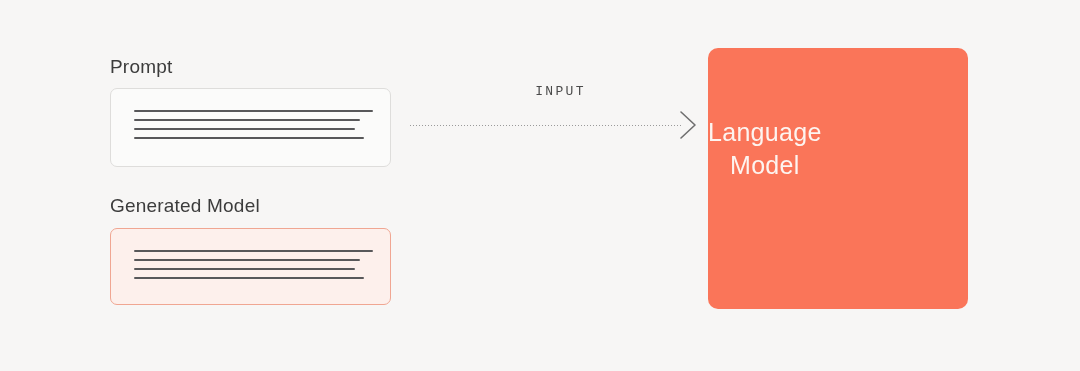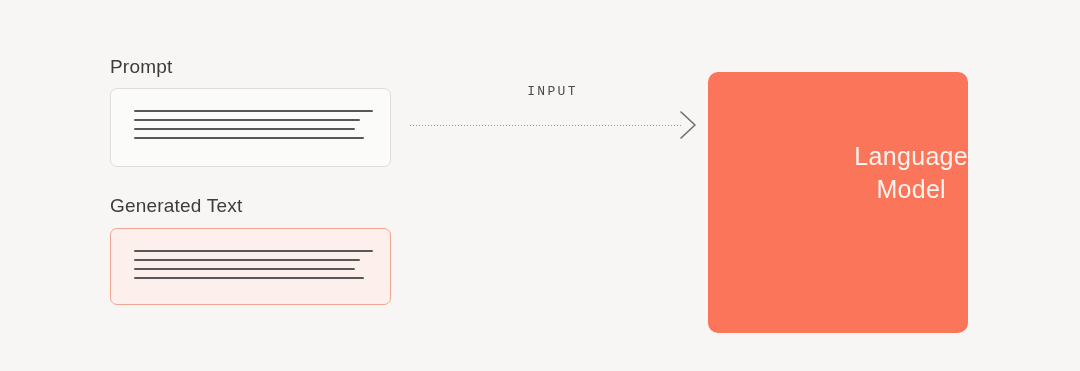--- a/index.html
+++ b/index.html
@@ -76,21 +76,21 @@
 
   
   .arrow-group {
     position: absolute;
   }
   .arrow-input  { left: 410px; top: 84px;  width: 285px; height: 48px; }
   .arrow-output { left: 405px; top: 228px; width: 290px; height: 48px; }
 
   .arrow-label {
     position: absolute;
-    left: 0;
+    left: 8px;
     top: 0;
     width: 100%;
     text-align: center;
     font-family: "Liberation Mono", monospace;
     font-size: 13px;
     letter-spacing: 2.3px;
     color: #4a4a4a;
     white-space: nowrap;
   }
 
@@ -114,28 +114,28 @@
     height: 30px;
     overflow: visible;
   }
   .arrow-head.right { right: -8px; }
   .arrow-head.left  { left: -6px; }
 
   
   .model-box {
     position: absolute;
     left: 708px;
-    top: 72px;
+    top: 48px;
     width: 260px;
     height: 261px;
     background: #fa7559;
     border-radius: 10px;
     display: flex;
     align-items: center;
-    justify-content: flex-end;
+    justify-content: flex-start;
   }
   .model-title {
     font-family: "Liberation Sans", sans-serif;
     font-size: 25px;
     line-height: 33px;
     color: #fdf4f0;
     text-align: center;
     letter-spacing: 0.3px;
     font-weight: 400;
     white-space: pre-line;
@@ -151,21 +151,21 @@
 
   <div class="doc-card prompt-card">
     <div class="doc-lines">
       <div class="doc-line w1"></div>
       <div class="doc-line w2"></div>
       <div class="doc-line w3"></div>
       <div class="doc-line w4"></div>
     </div>
   </div>
 
-  <div class="section-label label-generated">Generated Text</div>
+  <div class="section-label label-generated">Generated Model</div>
 
   <div class="doc-card generated-card">
     <div class="doc-lines">
       <div class="doc-line w1"></div>
       <div class="doc-line w2"></div>
       <div class="doc-line w3"></div>
       <div class="doc-line w4"></div>
     </div>
   </div>
 

